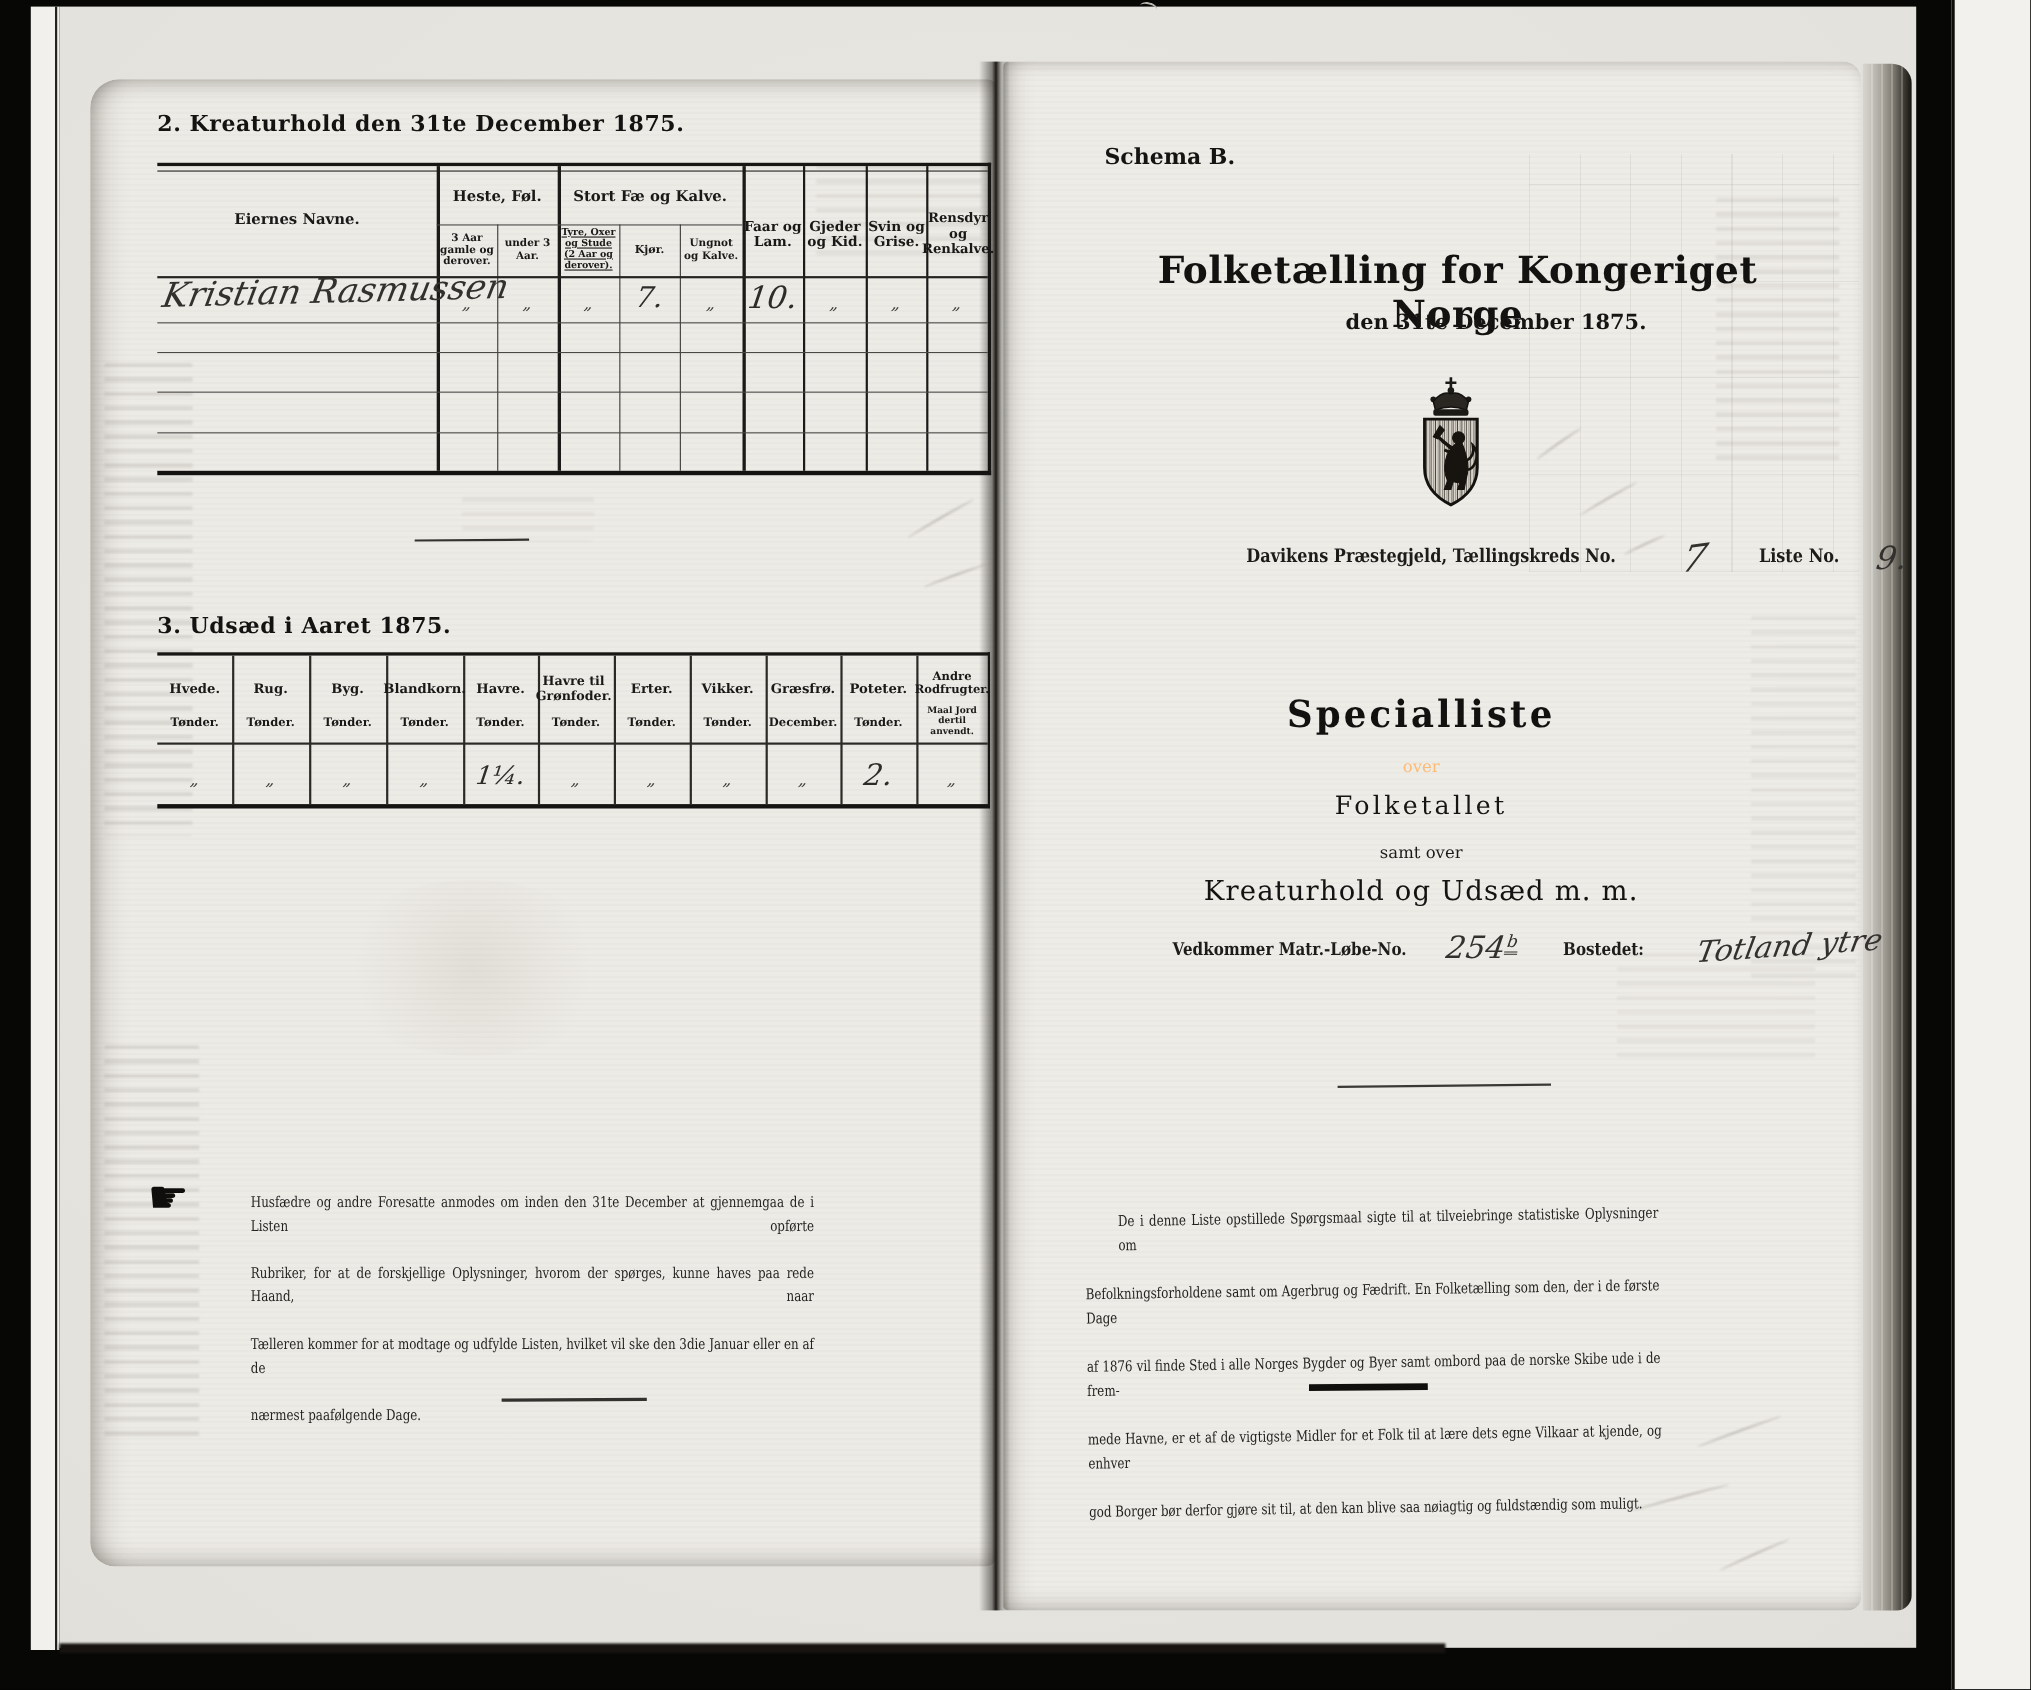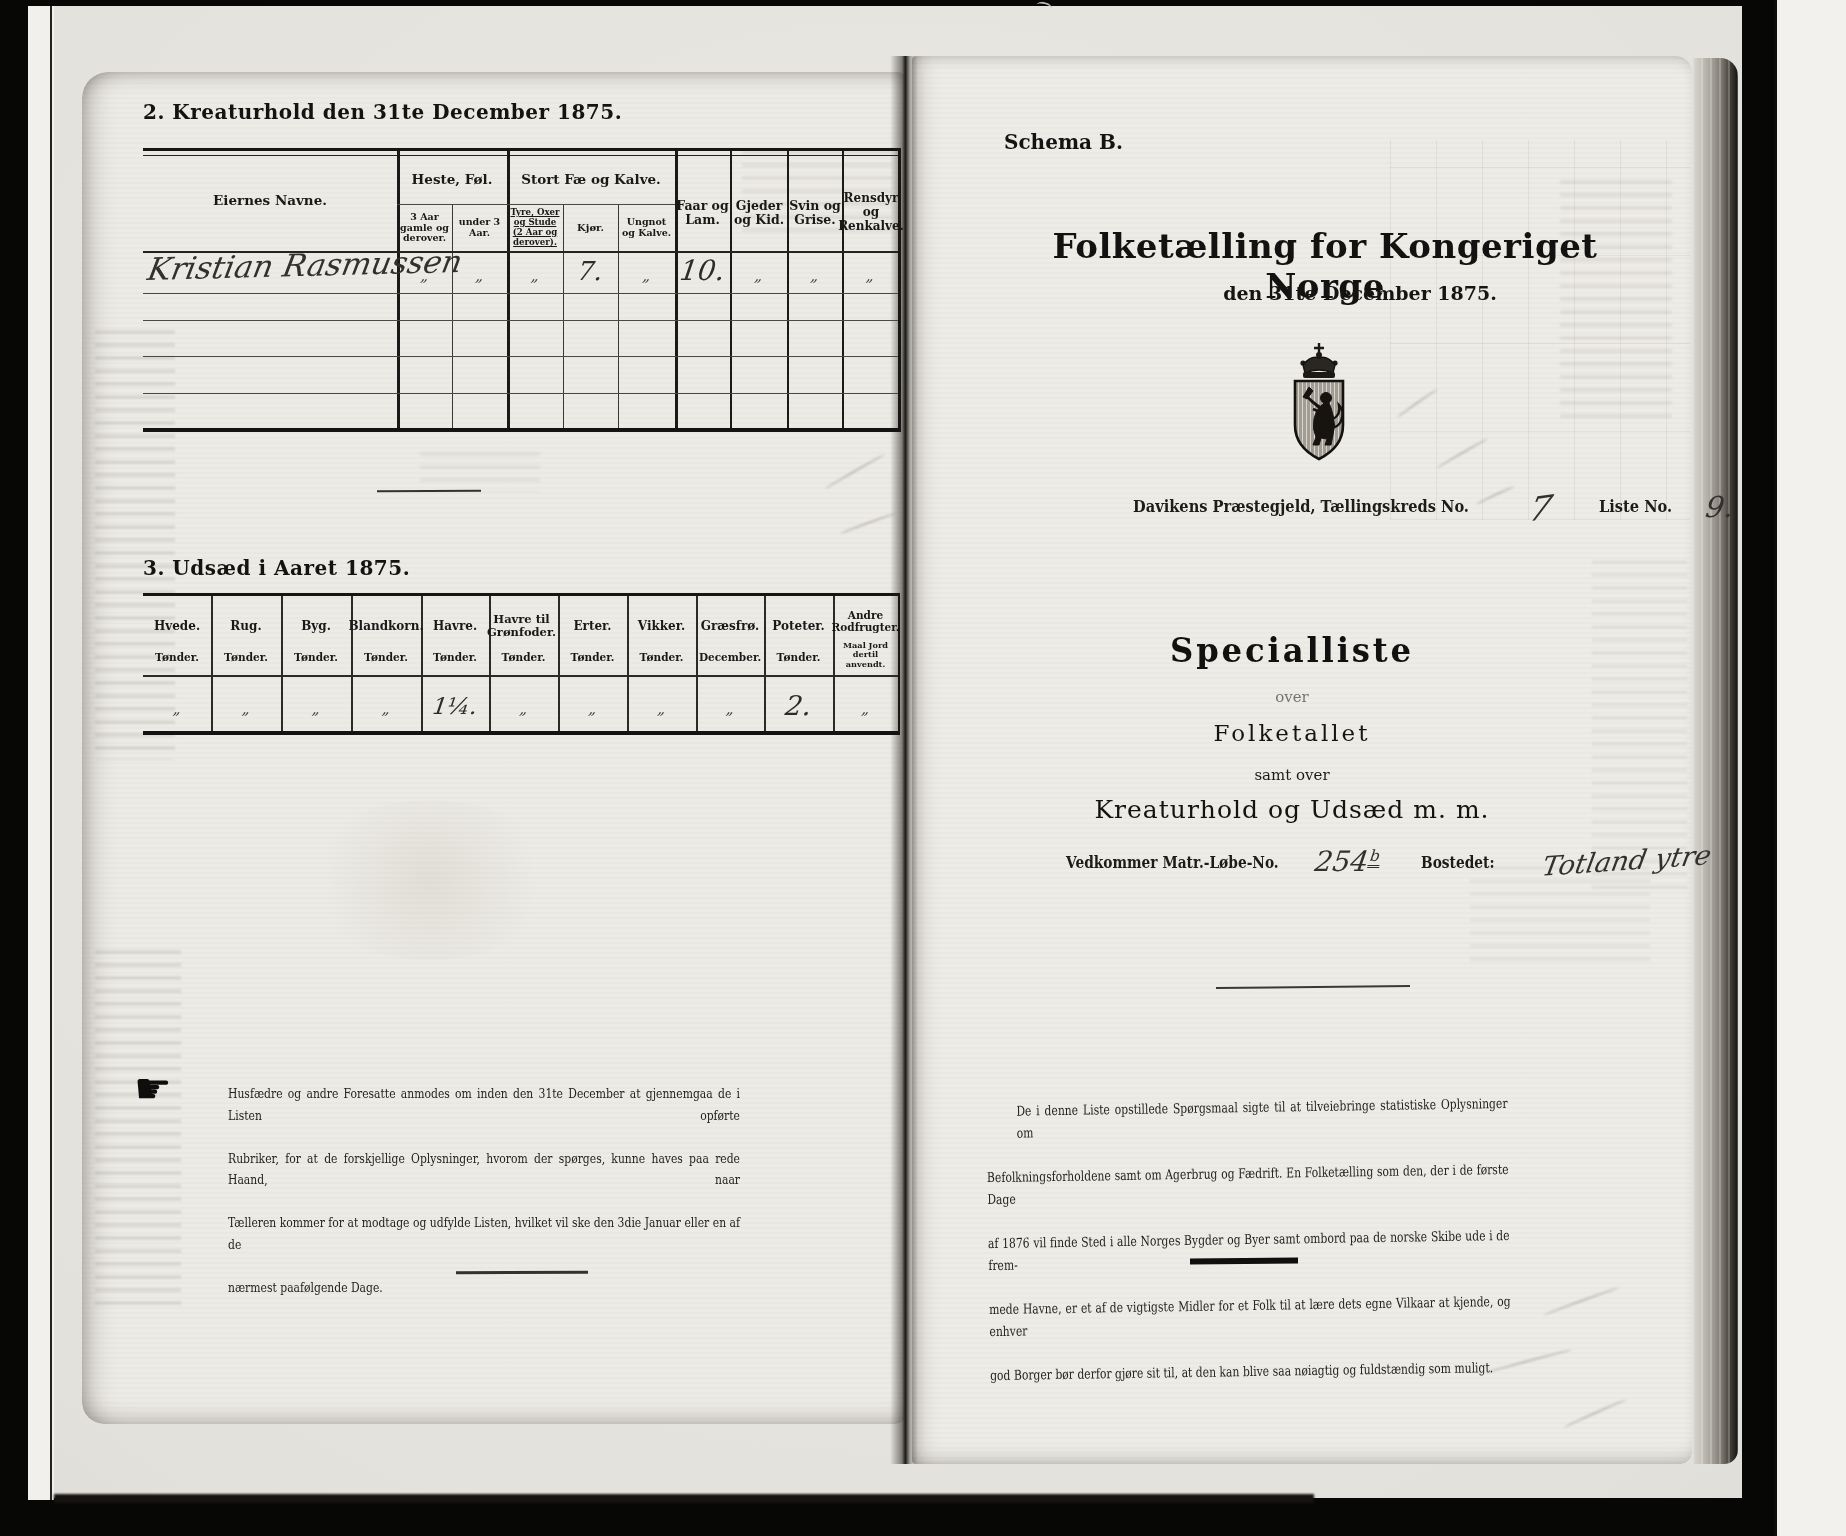--- a/index.html
+++ b/index.html
@@ -248,21 +248,21 @@
 
   <div class="abs" style="left:1133px;top:496px;width:520px;display:flex;align-items:flex-start;">
     <span class="small-b cond" style="font-size:17px;">Davikens Præstegjeld, Tællingskreds No.</span>
     <span class="hw" style="font-size:34px;margin:-8px 0 0 6px;transform:skewX(-18deg) rotate(-8deg);">7</span>
     <span class="small-b cond" style="font-size:17px;margin-left:48px;">Liste No.</span>
     <span class="hw" style="font-size:29px;margin:-6px 0 0 22px;">9.</span>
   </div>
 
   <div class="abs" style="left:962px;top:0;width:660px;text-align:center;">
     <div class="abs" style="left:0;top:630px;width:660px;font-size:34px;font-weight:bold;letter-spacing:3px;transform:scaleX(.95);color:#121110;">Specialliste</div>
-    <div class="abs" style="left:0;top:688px;width:660px;font-size:15px;color:#737373;">over</div>
+    <div class="abs" style="left:0;top:688px;width:660px;font-size:15px;color:#fdba74;">over</div>
     <div class="abs" style="left:0;top:720px;width:660px;font-size:23px;letter-spacing:3px;color:#161514;">Folketallet</div>
     <div class="abs" style="left:0;top:766px;width:660px;font-size:15px;color:#1c1b19;">samt over</div>
     <div class="abs" style="left:0;top:795px;width:660px;font-size:25px;letter-spacing:1px;color:#141312;">Kreaturhold og Udsæd m. m.</div>
   </div>
 
   <div class="abs" style="left:1066px;top:845px;width:600px;display:flex;align-items:flex-start;">
     <span class="small-b cond" style="font-size:16px;margin-top:8px;">Vedkommer Matr.-Løbe-No.</span>
     <span class="hw" style="font-size:28px;margin-left:2px;"><span>254</span><span class="sup-b">b</span></span>
     <span class="small-b cond" style="font-size:16px;margin:8px 0 0 40px;">Bostedet:</span>
     <span class="hw" style="font-size:27px;margin-left:38px;transform:skewX(-14deg) rotate(-4deg);white-space:nowrap;">Totland ytre</span>

